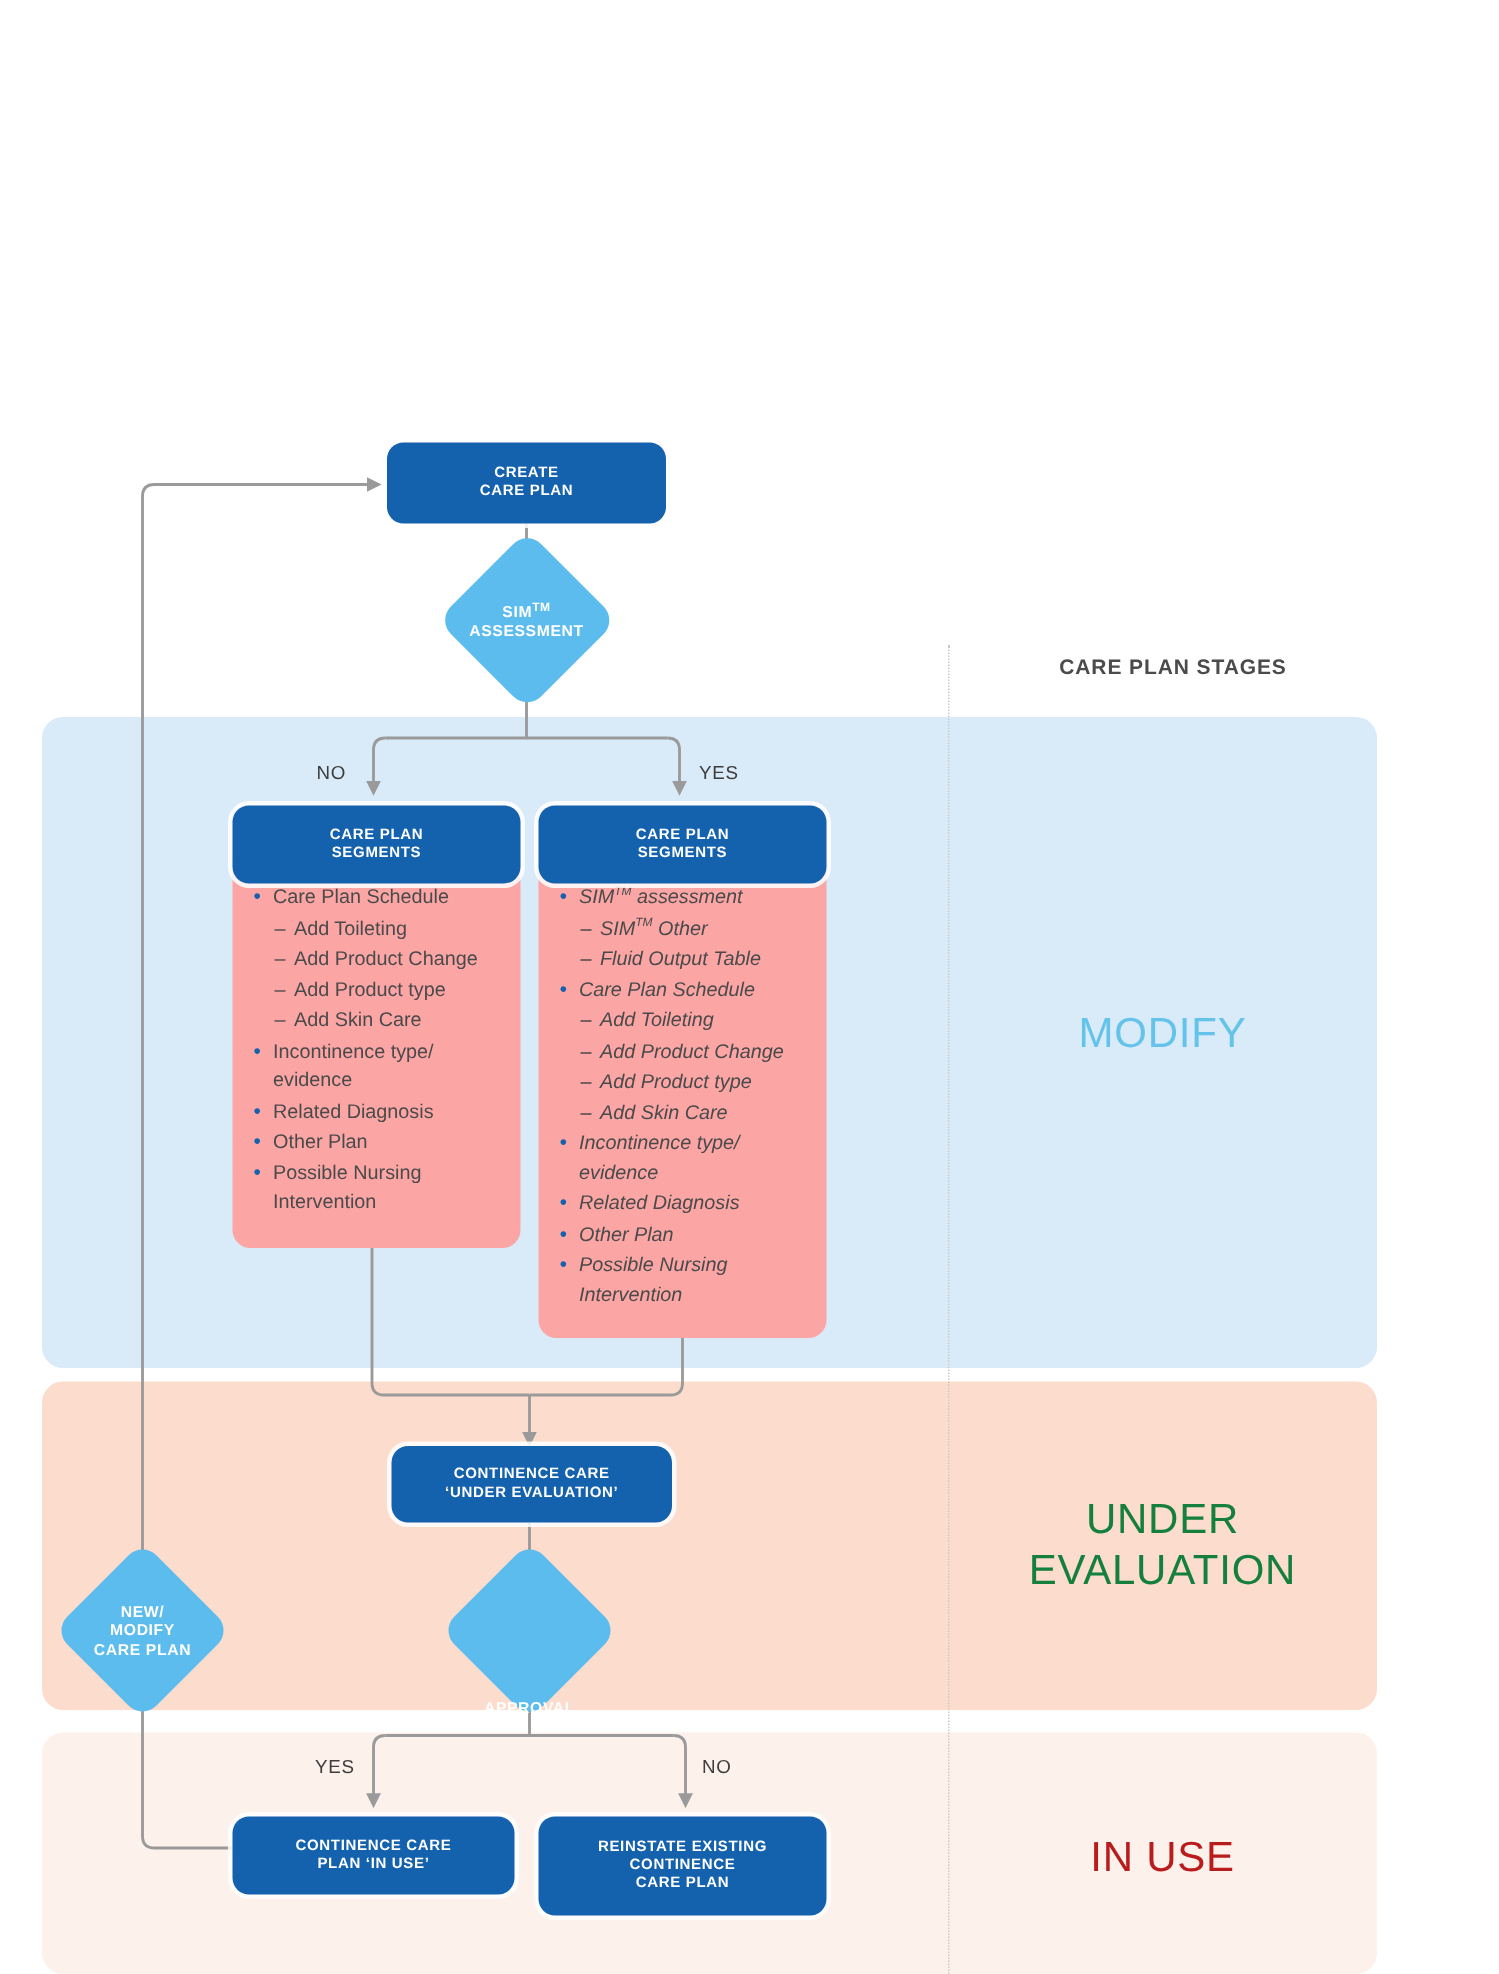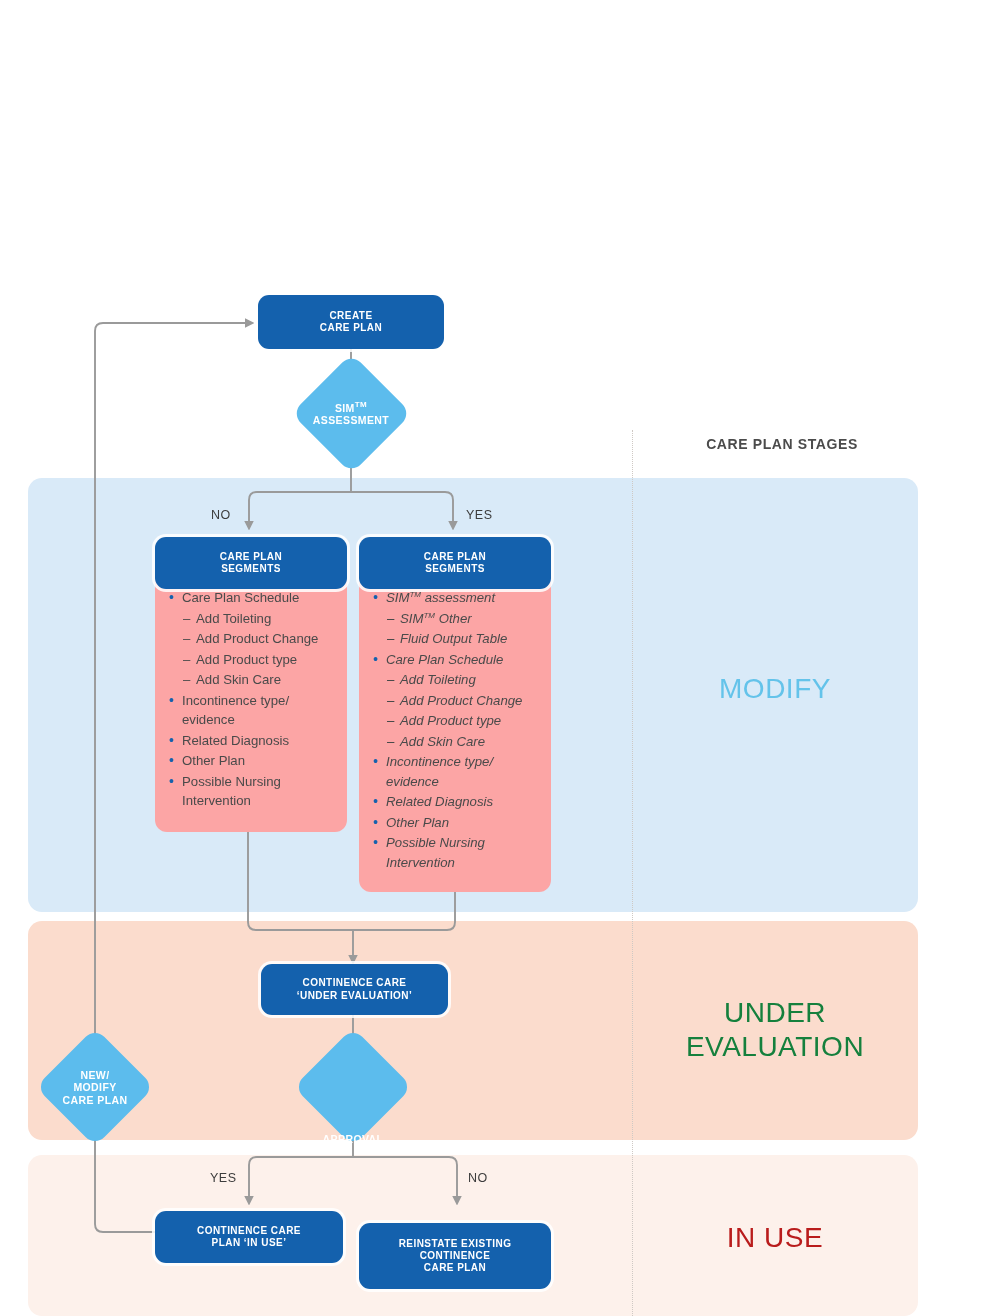--- a/index.html
+++ b/index.html
@@ -89,21 +89,21 @@
     letter-spacing: 0.45px;
     box-sizing: border-box;
     padding: 4px 6px;
     box-shadow: 0 0 0 3px rgba(255,255,255,0.85);
   }
   #box-create      { left: 258px; top: 295px; width: 186px; height: 54px; }
   #box-seg-left    { left: 155px; top: 537px; width: 192px; height: 52px; }
   #box-seg-right   { left: 359px; top: 537px; width: 192px; height: 52px; }
   #box-under-eval  { left: 261px; top: 964px; width: 187px; height: 51px; }
   #box-in-use      { left: 155px; top: 1211px; width: 188px; height: 52px; }
-  #box-reinstate   { left: 359px; top: 1211px; width: 192px; height: 66px; margin-top: 12px; }
+  #box-reinstate   { left: 359px; top: 1211px; width: 192px; height: 66px; }
 
   
   .seg-card {
     position: absolute;
     background: #fca5a5;
     border-radius: 12px;
     box-sizing: border-box;
     padding: 26px 12px 14px 14px;
     color: #4a4a4a;
     font-size: 13.2px;

